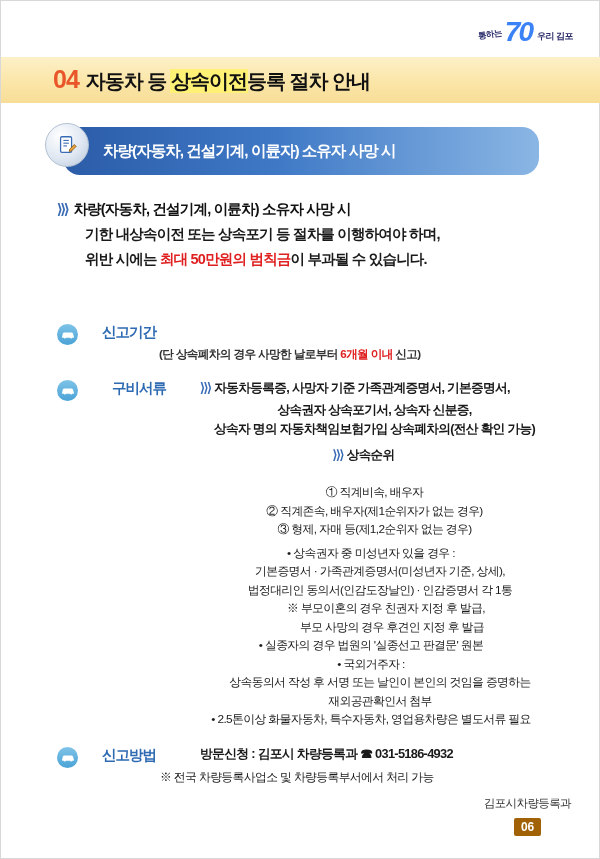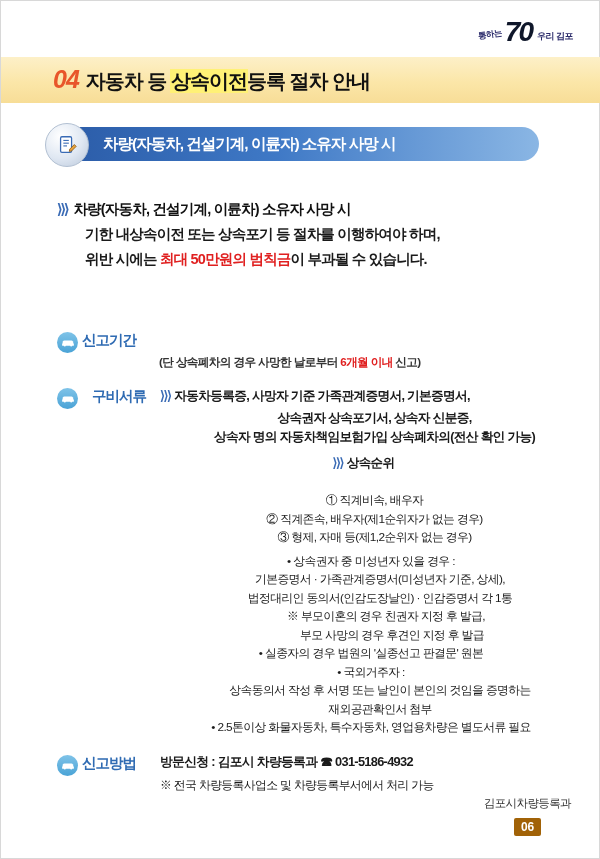--- a/index.html
+++ b/index.html
@@ -40,21 +40,21 @@
     color: #2a2a6a;
     letter-spacing: -0.5px;
     transform: rotate(-8deg);
     margin-right: -2px;
     margin-top: 6px;
   }
   .logo-70 {
     font-size: 28px;
     font-weight: bold;
     font-style: italic;
-    color: #0f172a;
+    color: #3b82f6;
     letter-spacing: -2px;
     line-height: 1;
   }
   .logo-right {
     font-size: 9px;
     font-weight: bold;
     color: #2a2a6a;
     letter-spacing: -0.5px;
     margin-top: 8px;
   }
@@ -73,41 +73,40 @@
   .title-inner {
     display: flex;
     align-items: baseline;
     padding-left: 52px;
     gap: 7px;
   }
   .title-num {
     font-size: 25px;
     font-weight: bold;
     color: #e8562a;
-    font-style: italic;
     letter-spacing: -1px;
   }
   .title-text {
     font-size: 20px;
     font-weight: bold;
     color: #111;
     letter-spacing: -1px;
   }
   .title-hl {
     background: #fff176;
     box-shadow: 0 0 0 1px #fff176;
   }
 
   
   .subhead {
     position: absolute;
     top: 126px;
     left: 62px;
     width: 476px;
-    height: 34px;
+    height: 48px;
     border-radius: 17px;
     background: linear-gradient(90deg, #2b5ca8 0%, #3f79c6 45%, #8ab6e4 100%);
     display: flex;
     align-items: center;
   }
   .subhead-icon {
     position: absolute;
     left: -18px;
     top: -4px;
     width: 42px;
@@ -169,22 +168,21 @@
 
   
   .item {
     position: absolute;
     left: 56px;
     width: 510px;
   }
   .item-head {
     display: flex;
     align-items: flex-start;
-    gap: 4px;
-    margin-top: 8px;
+    gap: 24px;
   }
   .pill-icon {
     width: 21px;
     height: 21px;
     border-radius: 50%;
     background: linear-gradient(180deg, #7fc3e8 0%, #4aa3d6 100%);
     display: inline-flex;
     align-items: center;
     justify-content: center;
     flex: 0 0 auto;

